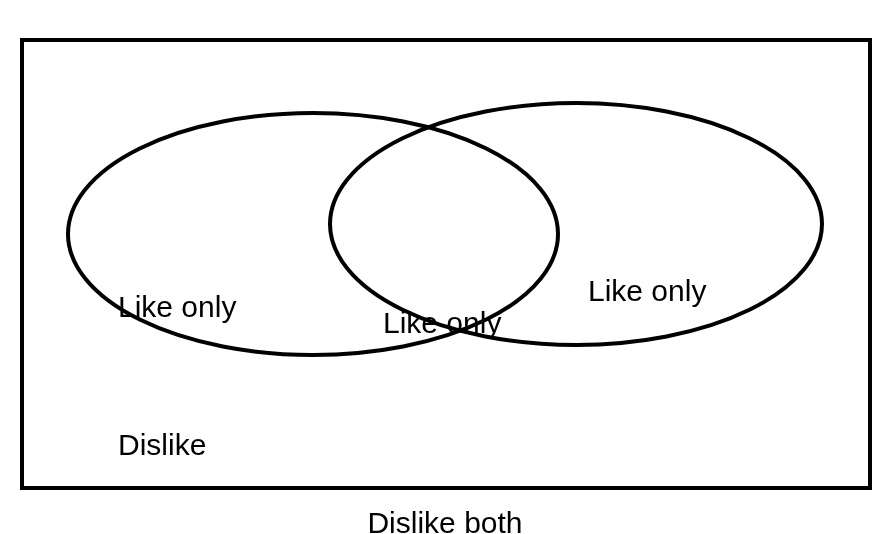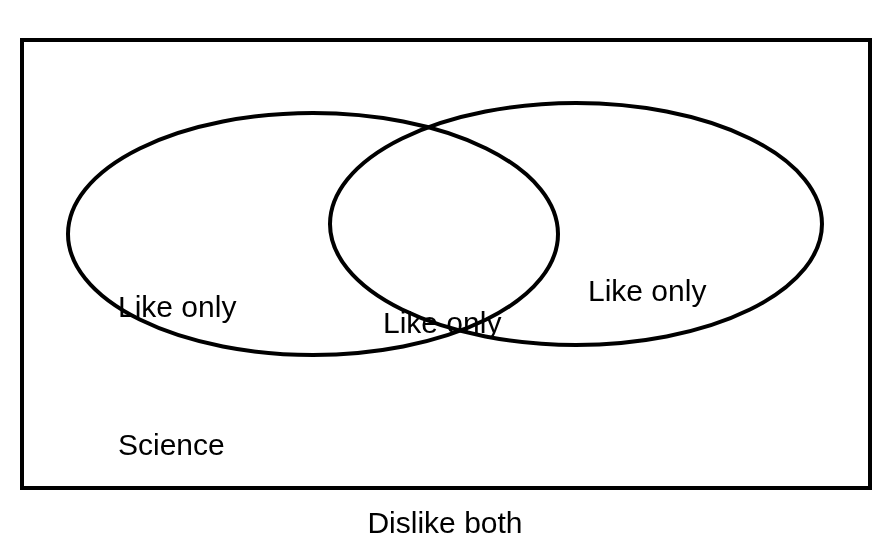--- a/index.html
+++ b/index.html
@@ -69,21 +69,21 @@
 
     <rect x="22" y="40" width="848" height="448" fill="none" stroke="#000000" stroke-width="4"></rect>
 
     <ellipse cx="313" cy="234" rx="245" ry="121" fill="none" stroke="#000000" stroke-width="4"></ellipse>
 
     <ellipse cx="576" cy="224" rx="246" ry="121" fill="none" stroke="#000000" stroke-width="4"></ellipse>
   </svg>
 
   <div class="venn-label" id="label-left-only">
     <span class="line">Like only</span>
-    <span class="line">Science</span>
+    <span class="line">Dislike</span>
   </div>
 
   <div class="venn-label" id="label-both">
     <span class="line">Like only</span>
   </div>
 
   <div class="venn-label" id="label-right-only">
     <span class="line">Like only</span>
   </div>
 

